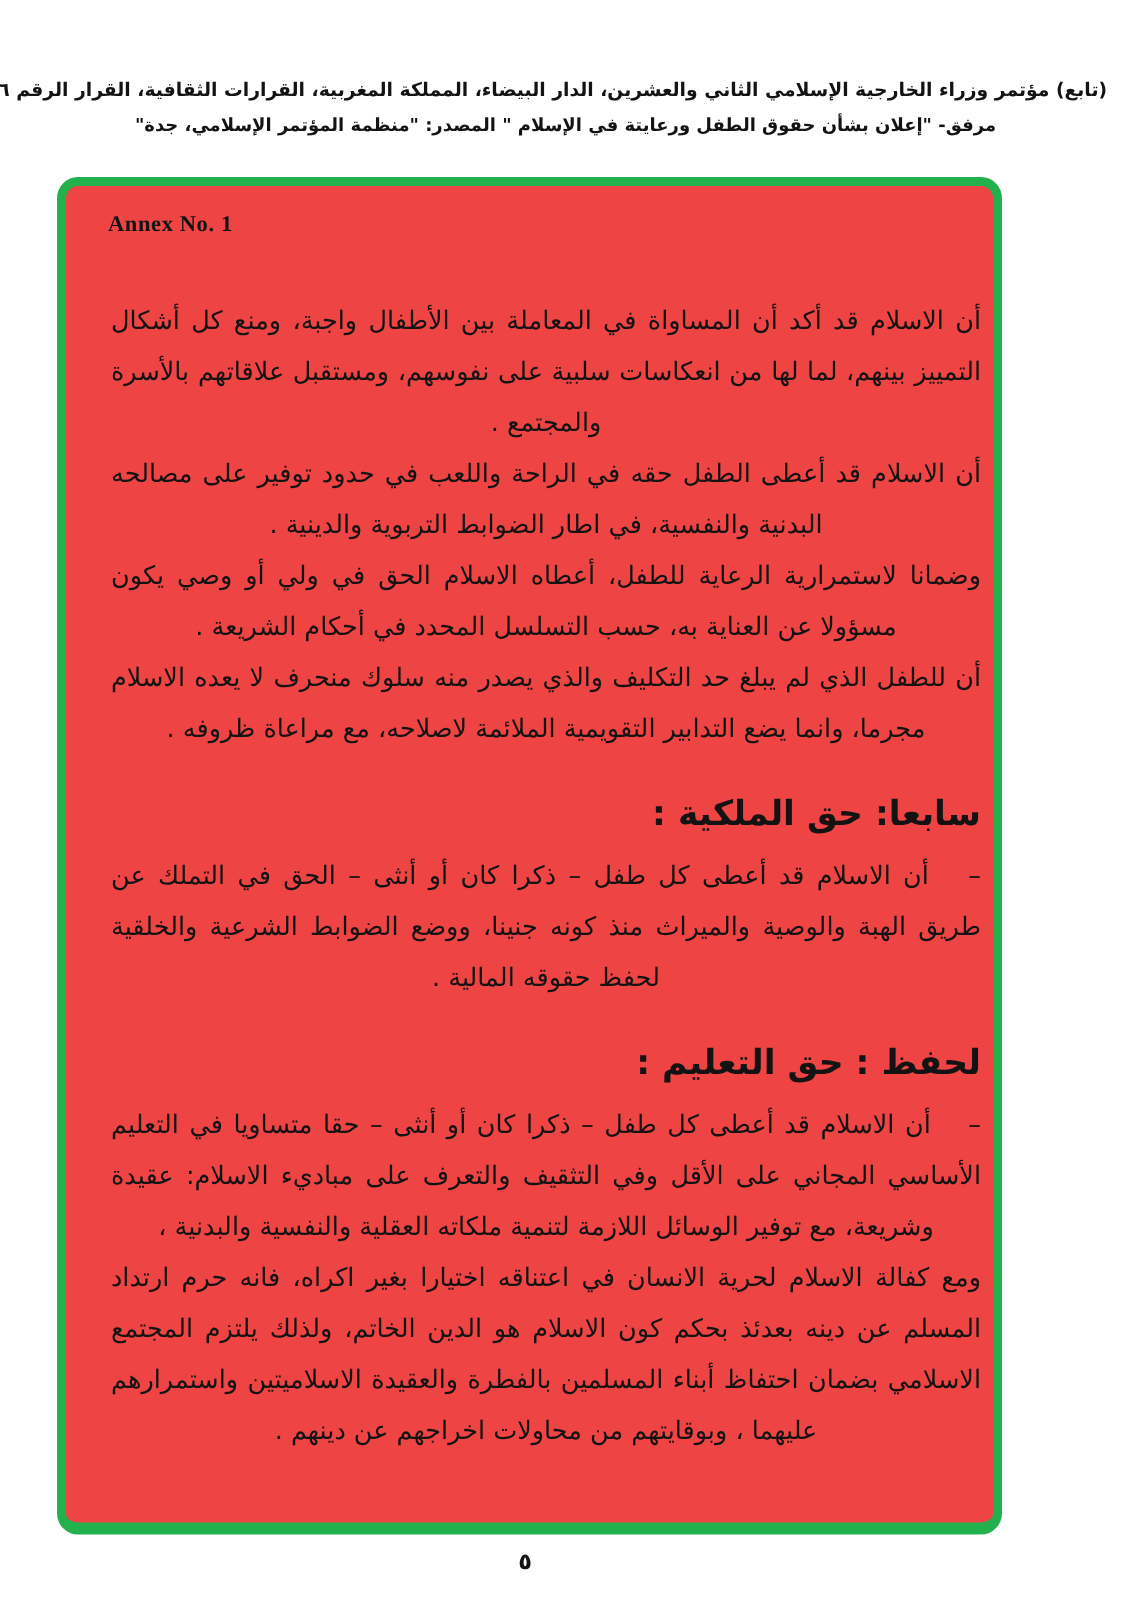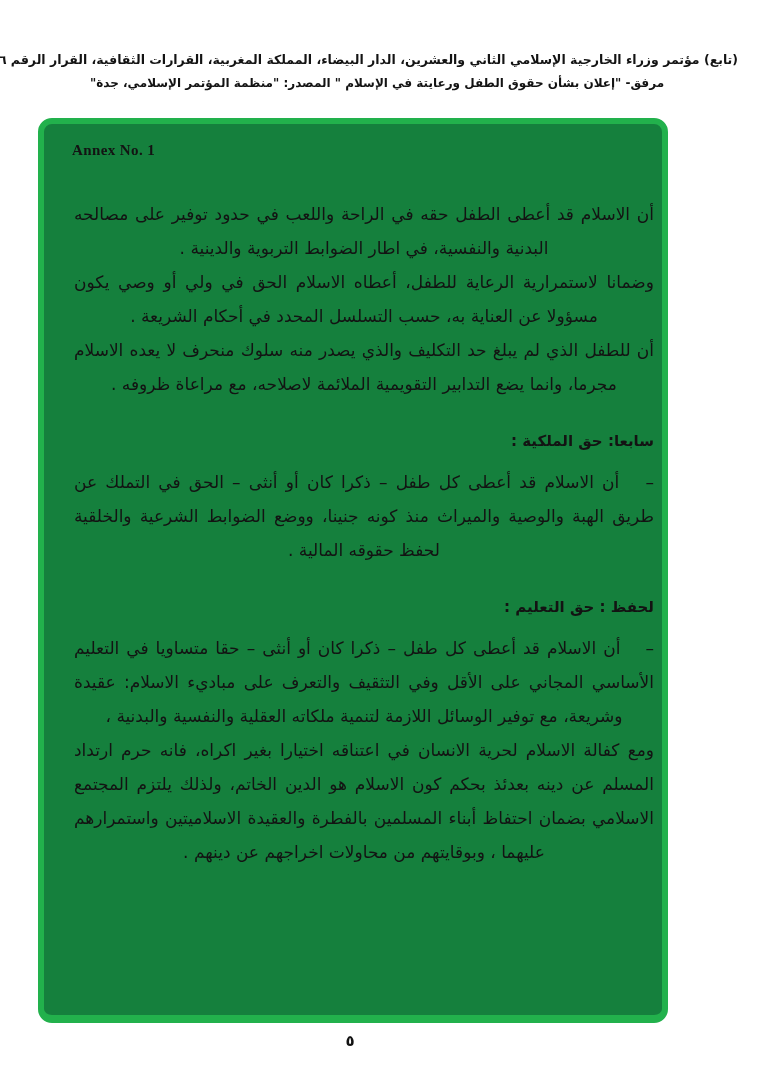--- a/index.html
+++ b/index.html
@@ -44,21 +44,21 @@
   .frame {
     position: absolute;
     left: 38px;
     top: 118px;
     width: 630px;
     height: 905px;
     box-sizing: border-box;
     border: 6px solid #22b14c;
     border-bottom-width: 8px;
     border-radius: 14px;
-    background: #15803d;
+    background: #ef4444;
     overflow: hidden;
   }
   .annex {
     font-family: "Liberation Serif", "DejaVu Serif", serif;
     font-weight: bold;
     font-size: 15px;
     margin: 18px 0 0 28px;
     letter-spacing: 0.4px;
     direction: ltr;
     text-align: left;
@@ -70,21 +70,21 @@
     font-size: 17px;
     line-height: 34px;
   }
   .content p {
     margin: 0;
     text-align: justify;
     text-align-last: center;
   }
   .content h3 {
     margin: 24px 0 8px 0;
-    font-size: 15px;
+    font-size: 23px;
     font-weight: bold;
     text-align: center;
     text-align-last: right;
     line-height: 32px;
   }
   .dash {
     margin-left: 18px; 
   }
   .pagenum {
     position: absolute;
@@ -106,20 +106,21 @@
     <div class="hline2">مرفق- "إعلان بشأن حقوق الطفل ورعايتة في الإسلام " المصدر: "منظمة المؤتمر الإسلامي، جدة"</div>
   </header>
 
   <div class="frame">
 
     <div class="annex">Annex No. 1</div>
 
     <div class="content">
 
 
+      <p>أن الاسلام قد أكد أن المساواة في المعاملة بين الأطفال واجبة، ومنع كل أشكال التمييز بينهم، لما لها من انعكاسات سلبية على نفوسهم، ومستقبل علاقاتهم بالأسرة والمجتمع .</p>
 
       <p>أن الاسلام قد أعطى الطفل حقه في الراحة واللعب في حدود توفير على مصالحه البدنية والنفسية، في اطار الضوابط التربوية والدينية .</p>
 
       <p>وضمانا لاستمرارية الرعاية للطفل، أعطاه الاسلام الحق في ولي أو وصي يكون مسؤولا عن العناية به، حسب التسلسل المحدد في أحكام الشريعة .</p>
 
       <p>أن للطفل الذي لم يبلغ حد التكليف والذي يصدر منه سلوك منحرف لا يعده الاسلام مجرما، وانما يضع التدابير التقويمية الملائمة لاصلاحه، مع مراعاة ظروفه .</p>
 
       <h3>سابعا: حق الملكية :</h3>
 
       <p>

